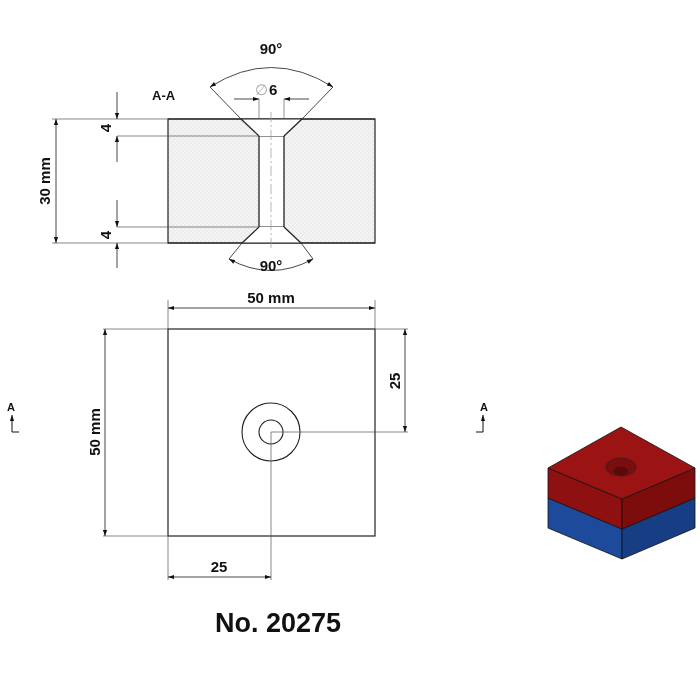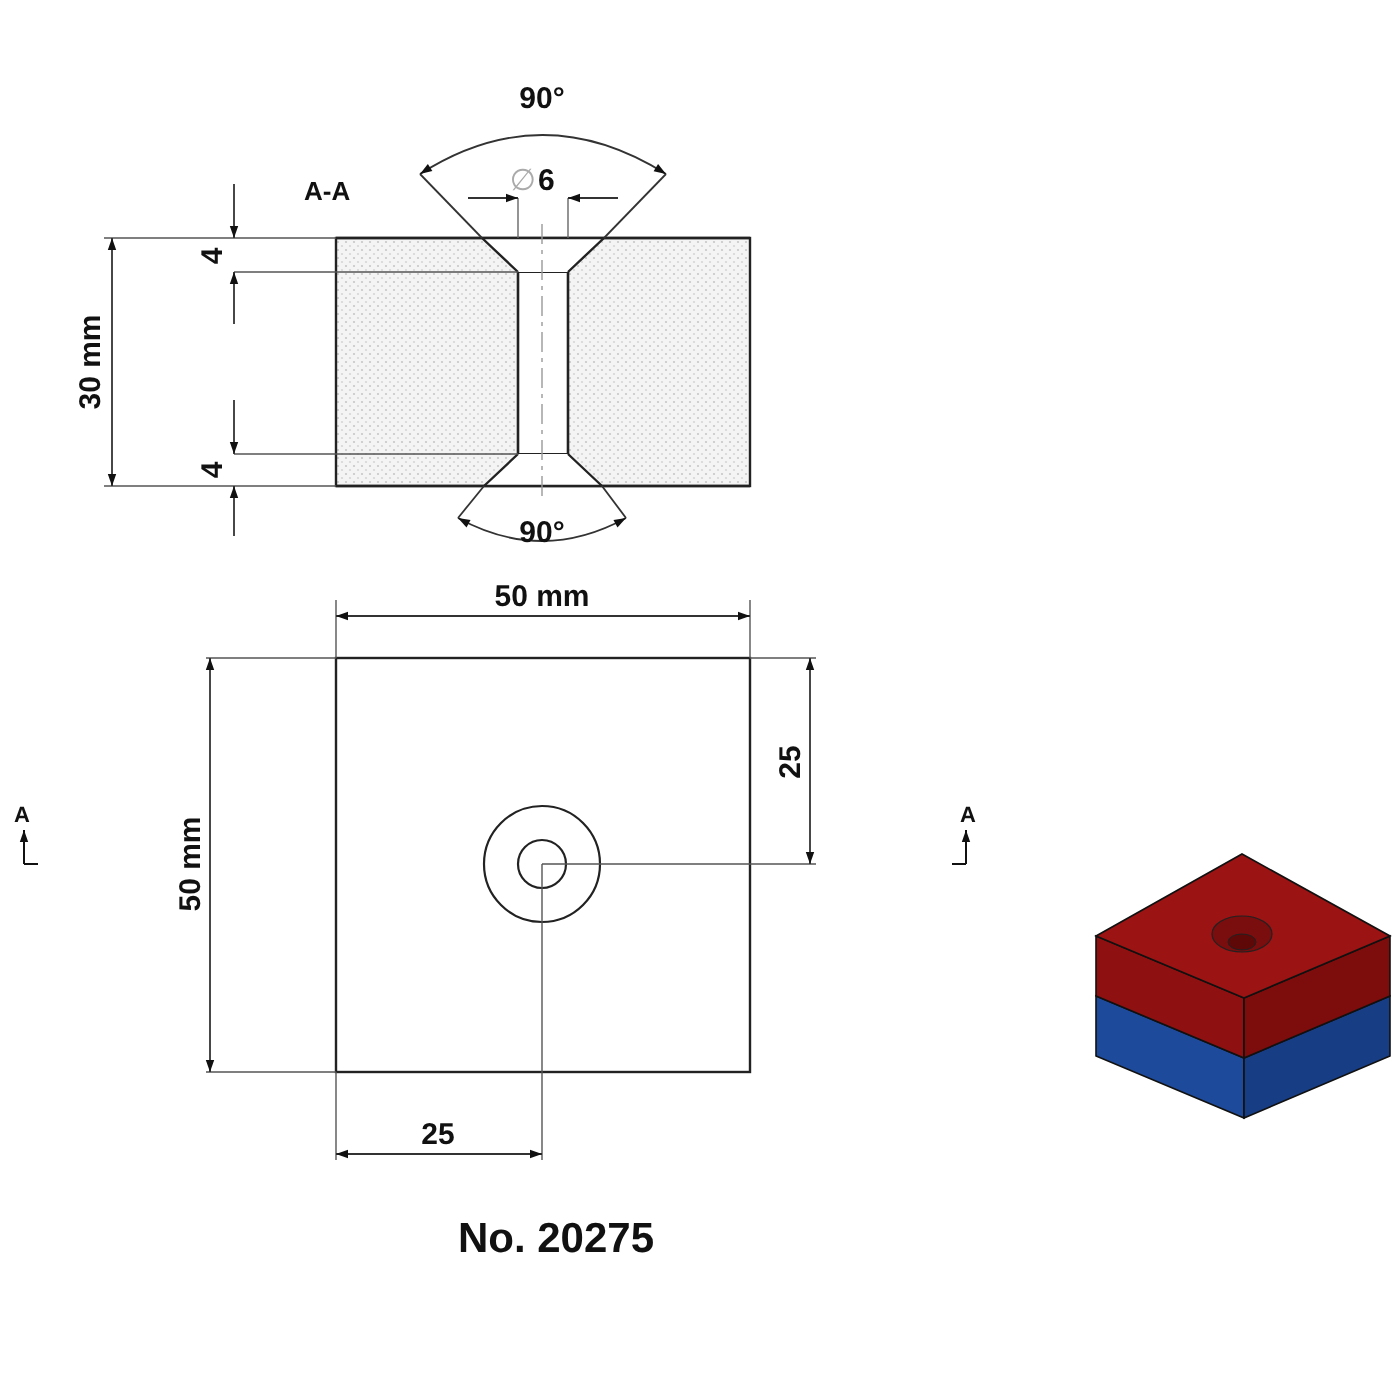--- a/index.html
+++ b/index.html
@@ -1,19 +1,19 @@
 <!DOCTYPE html>
 <html><head>
 <meta charset="utf-8">
 <style>
   html, body { margin:0; padding:0; background:#ffffff; }
   body { width:700px; height:700px; position:relative; overflow:hidden; font-family:"Liberation Sans", sans-serif; }
   svg { position:absolute; left:0; top:0; }
   .lbl { font-family:"Liberation Sans", sans-serif; font-weight:bold; fill:#111; }
-  .title { position:absolute; left:0; width:556px; top:608px; text-align:center; font-family:"Liberation Sans", sans-serif; font-weight:bold; font-size:21px; color:#111; }
+  .title { position:absolute; left:0; width:556px; top:608px; text-align:center; font-family:"Liberation Sans", sans-serif; font-weight:bold; font-size:27px; color:#111; }
 </style>
 </head>
 <body>
 
 <svg width="700" height="700" viewBox="0 0 700 700">
   <defs>
     <pattern id="dots" width="4" height="4" patternUnits="userSpaceOnUse">
       <rect width="4" height="4" fill="#f4f4f4"></rect>
       <circle cx="1" cy="1" r="0.55" fill="#c8c8c8"></circle>
       <circle cx="3" cy="3" r="0.55" fill="#d6d6d6"></circle>

